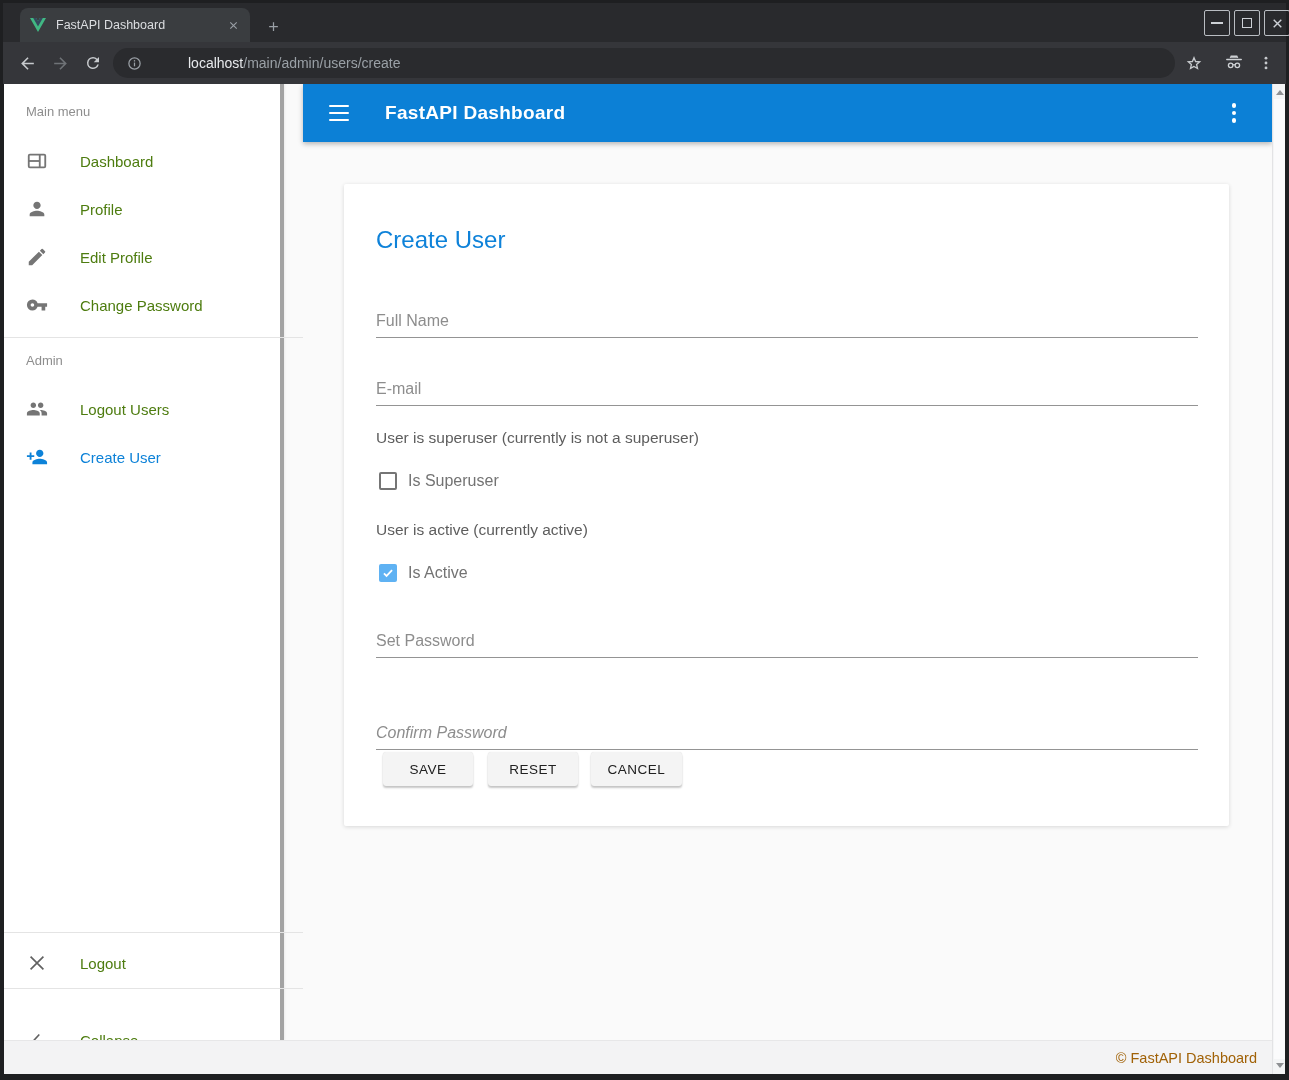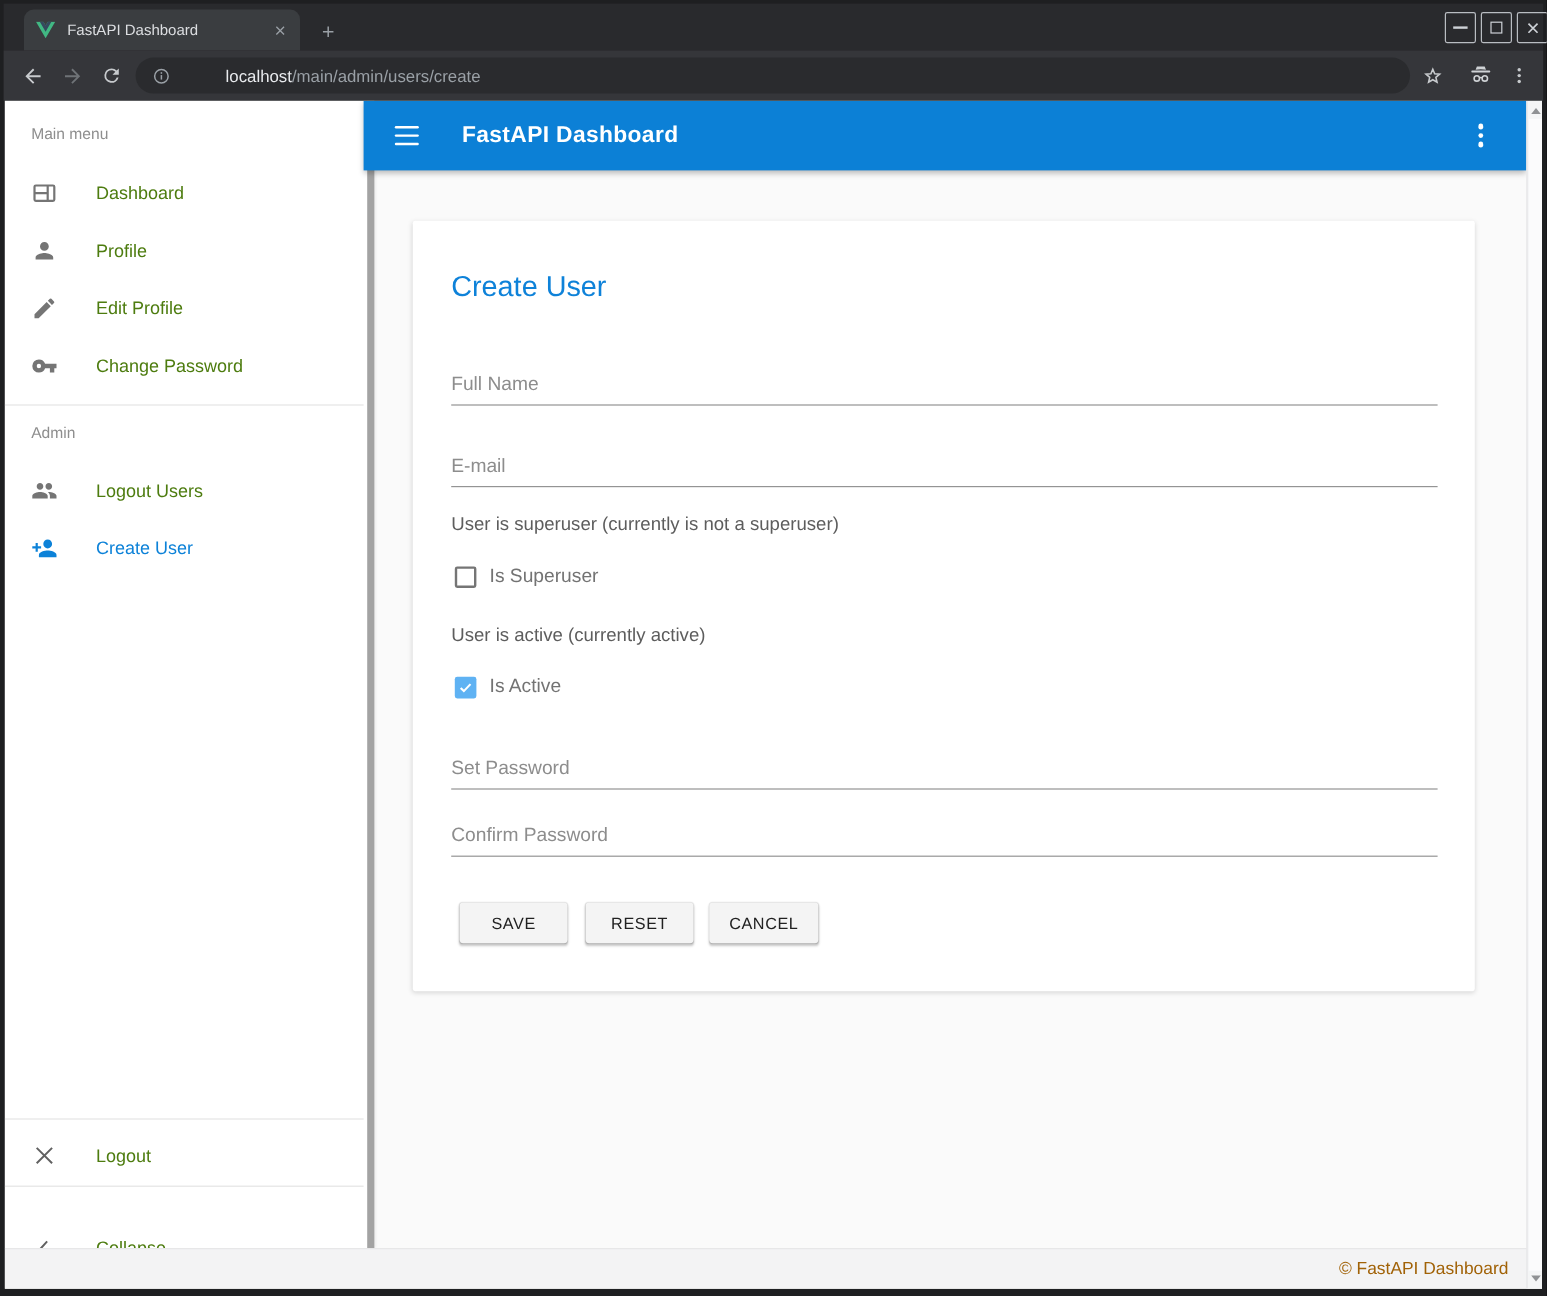--- a/index.html
+++ b/index.html
@@ -25,22 +25,22 @@
   .omnibox { position:absolute; left:110px; top:6px; width:1062px; height:30px; background:#2a2b2e; border-radius:15px;
              display:flex; align-items:center; padding:0 14px; }
   .url { margin-left:10px; font-size:14px; color:#e8eaed;padding-left:36px; }
   .url .path { color:#9aa0a6; }
   .tool-right { position:absolute; top:9px; width:24px; height:24px; display:flex; align-items:center; justify-content:center; }
 
   
   .viewport { position:absolute; left:4px; top:84px; width:1281px; height:990px; background:#fafafa; overflow:hidden; }
 
   
-  .sidebar { position:absolute; left:0; top:0; width:308px; height:956px; background:#fff;
-             border-right:6px solid #a3a3a3; box-shadow:1px 0 2px rgba(0,0,0,.06); }
+  .sidebar { position:absolute; left:0; top:0; width:280px; height:956px; background:#fff;
+             border-right:4px solid #a3a3a3; box-shadow:1px 0 2px rgba(0,0,0,.06); }
   .sec-label { position:absolute; left:22px; font-size:13px; color:#8e8e8e; }
   .nav-item { position:absolute; left:0; width:299px; height:48px; display:flex; align-items:center; cursor:pointer; }
   .nav-item .nico { position:absolute; left:22px; width:22px; height:22px; }
   .nav-item .nlabel { position:absolute; left:76px; font-size:15px; color:#4d7c0f; }
   .nav-item.active .nlabel { color:#0d82d8; }
   .sdivider { position:absolute; left:0; width:299px; height:1px; background:#e4e4e4; }
 
   
   .appbar { position:absolute; left:299px; top:0; width:969px; height:58px; background:#0c80d6;
             box-shadow:0 2px 5px rgba(0,0,0,.28); }
@@ -254,21 +254,21 @@
       <div class="cbrow" style="top:380px;">
         <span class="cbox on">
           <svg width="14" height="14" viewBox="0 0 24 24" fill="none" stroke="#fff" stroke-width="3">
               <path d="M5 12.5l4.5 4.5L19 7"></path>
             </svg>
         </span>
         <span class="cblabel">Is Active</span>
       </div>
 
       <input class="mfield" style="top: 440px;" type="password" placeholder="Set Password">
-      <input class="mfield" style="top: 496px;" type="password" placeholder="Confirm Password">
+      <input class="mfield" style="top: 532px; font-style: italic;" type="password" placeholder="Confirm Password">
 
       <div class="btnrow">
         <button class="mbtn" style="left:39px; width:90px;">SAVE</button>
         <button class="mbtn" style="left:144px; width:90px;">RESET</button>
         <button class="mbtn" style="left:247px; width:91px;">CANCEL</button>
       </div>
     </main>
 
     <footer class="pfooter">
       <span>© FastAPI Dashboard</span>

